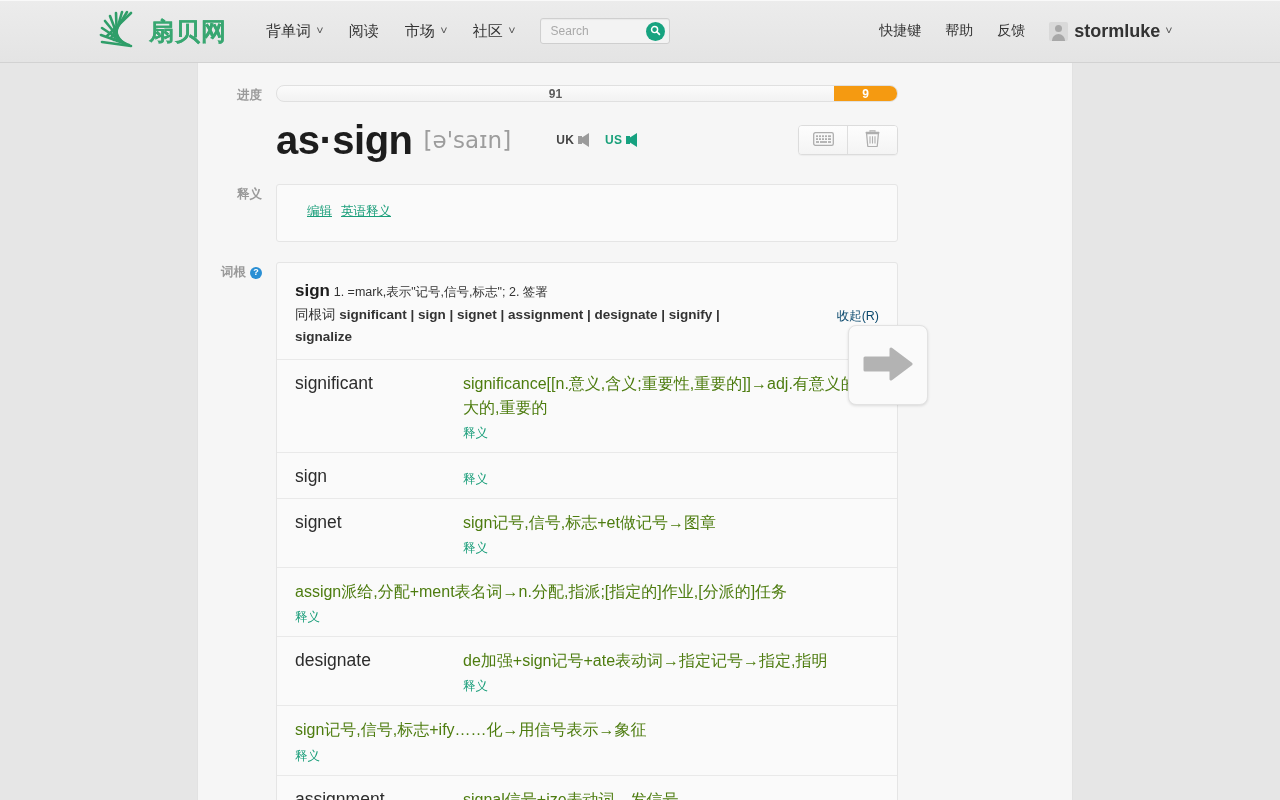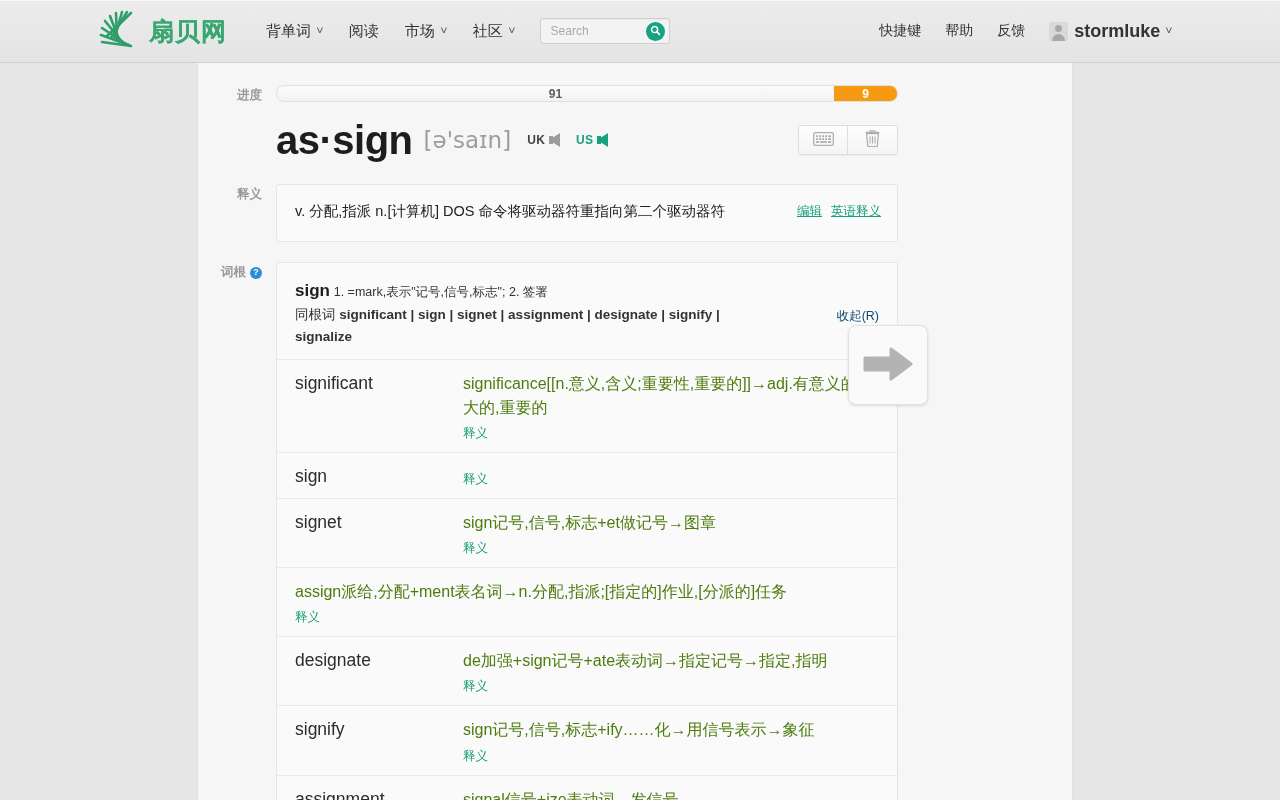--- a/index.html
+++ b/index.html
@@ -247,21 +247,21 @@
   }
   .pron {
     display: flex;
     align-items: center;
     gap: 4px;
     margin-left: 16px;
     cursor: pointer;
     text-decoration: none;
   }
   .pron-label { font-size: 12px; font-weight: bold; letter-spacing: .3px; }
-  .pron-uk .pron-label { color: #444; }
+  .pron-uk .pron-label { color: #444; margin-left: 29px; }
   .pron-us .pron-label { color: #19a07a; }
   .spk {
     width: 0; height: 0;
     border-top: 7px solid transparent;
     border-bottom: 7px solid transparent;
     border-right: 11px solid #9b9b9b;
     position: relative;
   }
   .spk:after {
     content: "";
@@ -550,21 +550,20 @@
             </svg>
           </span>
         </button>
       </div>
     </div>
   </div>
 
   <div class="row def-row">
     <div class="row-label">释义</div>
     <div class="card def-card">
-      <div class="def-text">v. 分配,指派 n.[计算机] DOS 命令将驱动器符重指向第二个驱动器符</div>
       <div class="def-links">
         <a class="glink">编辑</a>
         <a class="glink">英语释义</a>
       </div>
     </div>
   </div>
 
   <div class="row root-row">
     <div class="row-label">
       <span>词根</span>
@@ -620,21 +619,20 @@
 
         <div class="root-item">
           <div class="ri-word">designate</div>
           <div class="ri-body">
             <div class="ri-expl">de加强+sign记号+ate表动词→指定记号→指定,指明</div>
             <a class="ri-link">释义</a>
           </div>
         </div>
 
         <div class="root-item">
-          <div class="ri-word">signify</div>
           <div class="ri-body">
             <div class="ri-expl">sign记号,信号,标志+ify……化→用信号表示→象征</div>
             <a class="ri-link">释义</a>
           </div>
         </div>
 
         <div class="root-item">
           <div class="ri-word">assignment</div>
           <div class="ri-body">
             <div class="ri-expl">signal信号+ize表动词→发信号</div>

